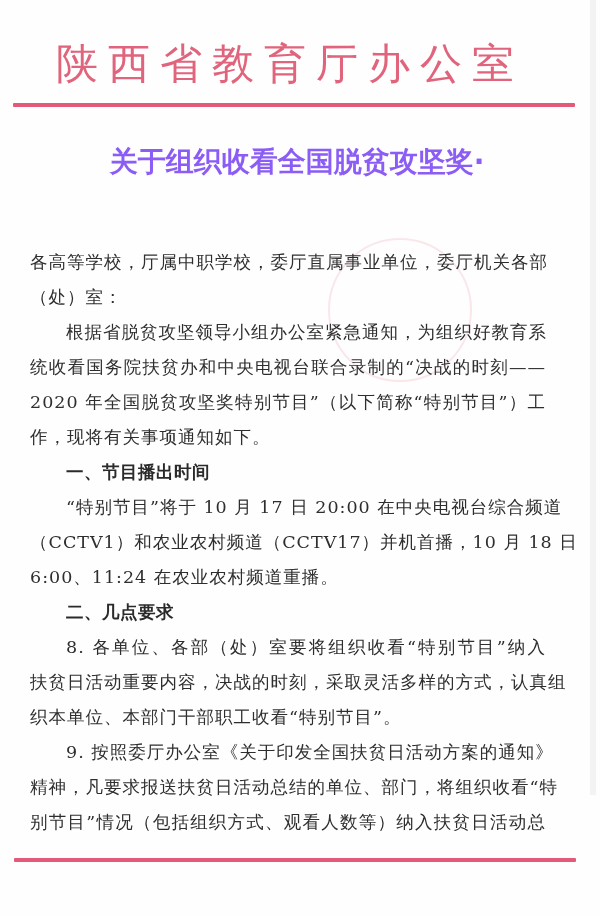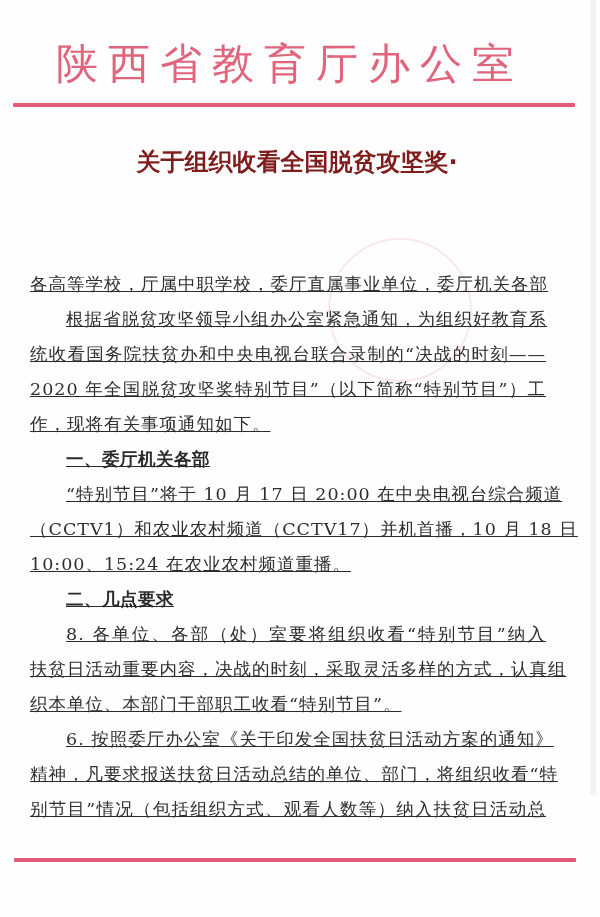--- a/index.html
+++ b/index.html
@@ -57,33 +57,32 @@
     border: 2px solid rgba(225, 110, 130, 0.16);
     border-radius: 50%;
   }
 
   .doc-title {
     position: absolute;
     left: 100px; top: 140px;
     width: 400px;
     font-family: "DejaVu Sans", "Liberation Sans", sans-serif;
     font-weight: bold;
-    font-size: 24px;
+    font-size: 28px;
     line-height: 44px;
-    color: #7f1d1d;
+    color: #8b5cf6;
     text-align: center;
   }
   .doc-title .t1 { display: block; padding-right: 6px; }
   .doc-title .t2 { display: block; padding-right: 10px; }
 
   .body-text {
     position: absolute;
-    left: 30px; top: 267px;
+    left: 30px; top: 245px;
     width: 516px;
-    text-decoration: underline;
   }
   .line {
     display: block;
     height: 35px;
     line-height: 35px;
     font-size: 17.5px;
     white-space: nowrap;
     text-align: justify;
     text-align-last: justify;
     letter-spacing: 1px;
@@ -110,35 +109,36 @@
   <div class="red-rule rule-top"></div>
 
   <div class="stamp"></div>
 
   <div class="doc-title">
     <span class="t1">关于组织收看全国脱贫攻坚奖·</span>
   </div>
 
   <div class="body-text">
     <span class="line">各高等学校，厅属中职学校，委厅直属事业单位，委厅机关各部</span>
+    <span class="line short">（处）室：</span>
 
     <span class="line indent">根据省脱贫攻坚领导小组办公室紧急通知，为组织好教育系</span>
     <span class="line">统收看国务院扶贫办和中央电视台联合录制的“决战的时刻——</span>
     <span class="line">2020 年全国脱贫攻坚奖特别节目”（以下简称“特别节目”）工</span>
     <span class="line short">作，现将有关事项通知如下。</span>
 
-    <span class="line heading">一、委厅机关各部</span>
+    <span class="line heading">一、节目播出时间</span>
     <span class="line indent">“特别节目”将于 10 月 17 日 20:00 在中央电视台综合频道</span>
     <span class="line">（CCTV1）和农业农村频道（CCTV17）并机首播，10 月 18 日</span>
-    <span class="line short">10:00、15:24 在农业农村频道重播。</span>
+    <span class="line short">6:00、11:24 在农业农村频道重播。</span>
 
     <span class="line heading">二、几点要求</span>
     <span class="line indent">8. 各单位、各部（处）室要将组织收看“特别节目”纳入</span>
     <span class="line">扶贫日活动重要内容，决战的时刻，采取灵活多样的方式，认真组</span>
     <span class="line short">织本单位、本部门干部职工收看“特别节目”。</span>
 
-    <span class="line indent">6. 按照委厅办公室《关于印发全国扶贫日活动方案的通知》</span>
+    <span class="line indent">9. 按照委厅办公室《关于印发全国扶贫日活动方案的通知》</span>
     <span class="line">精神，凡要求报送扶贫日活动总结的单位、部门，将组织收看“特</span>
     <span class="line">别节目”情况（包括组织方式、观看人数等）纳入扶贫日活动总</span>
   </div>
 
   <div class="red-rule rule-bottom"></div>
 </div>
 
 </body></html>

